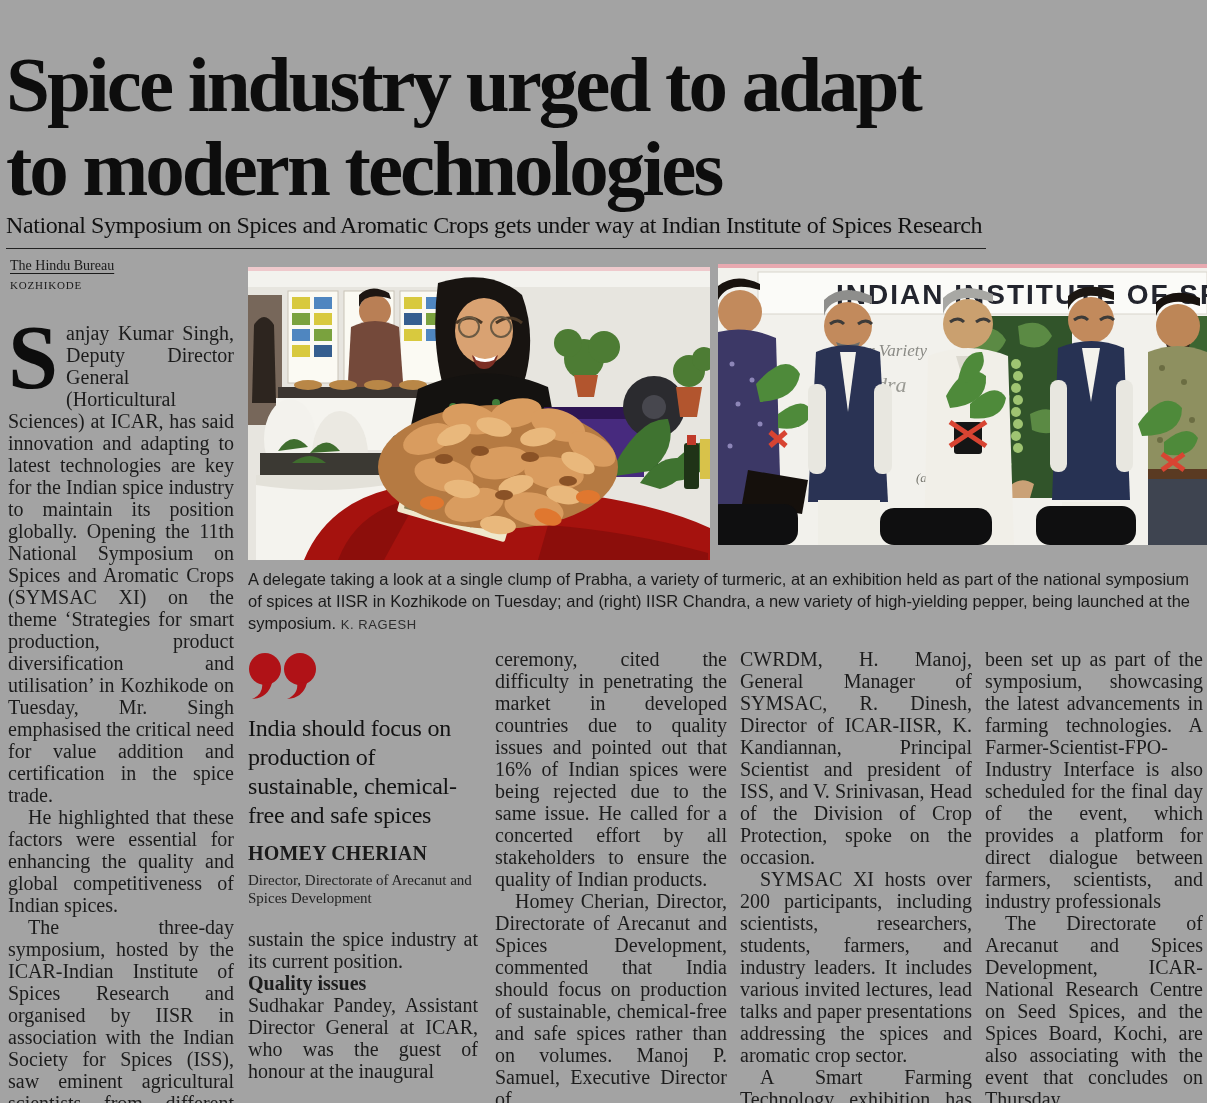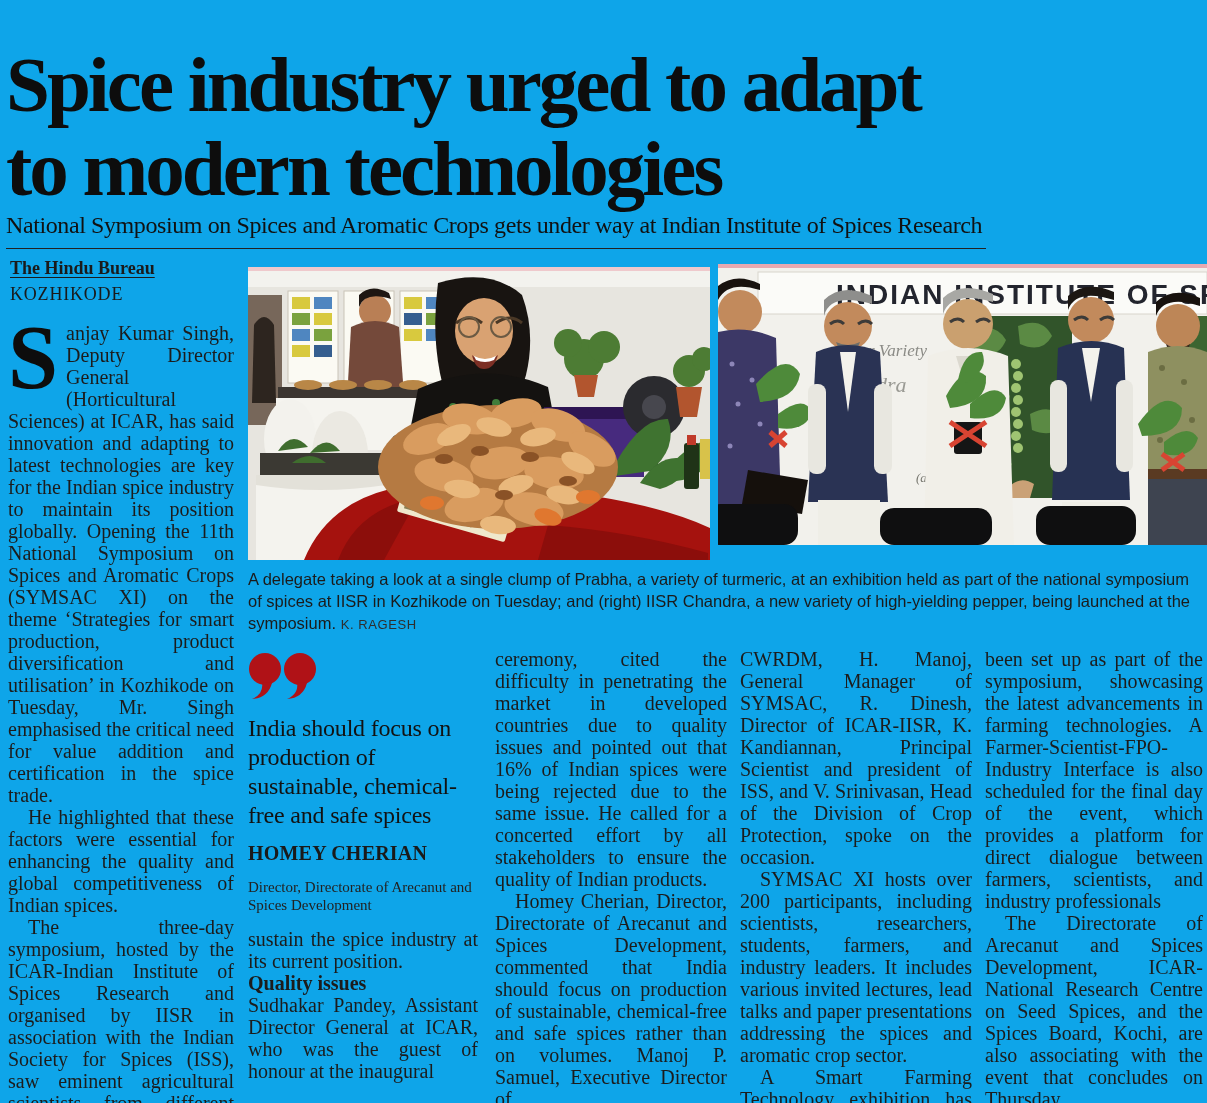--- a/index.html
+++ b/index.html
@@ -1,29 +1,29 @@
 <!DOCTYPE html>
 <html><head>
 <meta charset="utf-8">
 <style>
   html,body{margin:0;padding:0;background:#fff;}
-  .page{position:relative;width:1207px;height:1103px;background:#0ea5e9;overflow:hidden;
+  .page{position:relative;width:1207px;height:1103px;background:#a3a3a3;overflow:hidden;
         font-family:"Liberation Serif","DejaVu Serif",serif;color:#1a1a1a;}
 
   
   .headline{position:absolute;left:6px;top:-10px;font-weight:bold;color:#0d0d0d;
             font-size:79px;line-height:84px;letter-spacing:-3px;}
   .standfirst{position:absolute;left:6px;top:212px;font-size:24px;letter-spacing:-0.4px;
               color:#111;display:inline-block;border-bottom:1.5px solid #222;padding-bottom:9px;
               padding-right:4px;}
 
   
   .byline{position:absolute;left:10px;top:258px;}
-  .byline .author{font-weight:bold;font-size:18px;text-decoration:underline;text-underline-offset:3px;}
-  .byline .place{font-size:18px;letter-spacing:0.8px;margin-top:5px;}
+  .byline .author{font-weight:normal;font-size:14px;text-decoration:underline;text-underline-offset:3px;}
+  .byline .place{font-size:11px;letter-spacing:0.8px;margin-top:5px;}
 
   
   .col{position:absolute;text-align:justify;font-size:20px;line-height:22px;color:#1c1c1c;}
   .col p{margin:0;}
   .col p.ind{text-indent:20px;}
   #col1{left:8px;top:322px;width:226px;height:781px;overflow:hidden;}
   #col2body{left:248px;top:928px;width:230px;height:175px;overflow:hidden;}
   #col3{left:495px;top:648px;width:232px;height:455px;overflow:hidden;}
   #col4{left:740px;top:648px;width:232px;height:455px;overflow:hidden;}
   #col5{left:985px;top:648px;width:218px;height:455px;overflow:hidden;}
@@ -40,21 +40,21 @@
   .caption{position:absolute;left:248px;top:568px;width:951px;
            font-family:"Liberation Sans","DejaVu Sans",sans-serif;
            font-size:16.5px;line-height:22px;color:#1b1b1b;}
   .caption .credit{font-size:13px;letter-spacing:0.6px;color:#2e2e2e;}
 
   
   .pullquote{position:absolute;left:248px;top:652px;width:232px;}
   .pq-icon{width:72px;height:48px;display:block;}
   .pq-text{font-size:24px;line-height:29px;color:#121212;margin-top:14px;letter-spacing:-0.2px;}
   .pq-name{font-weight:bold;font-size:20px;margin-top:12px;letter-spacing:0.2px;}
-  .pq-title{font-size:15px;line-height:18px;margin-top:13px;color:#222;}
+  .pq-title{font-size:15px;line-height:18px;margin-top:6px;color:#222;}
 </style>
 </head>
 <body>
 
 <div class="page">
 
   <h1 class="headline"><span>Spice industry urged to adapt</span><br>
     <span>to modern technologies</span></h1>
 
   <div class="standfirst">National Symposium on Spices and Aromatic Crops gets under way at Indian Institute of Spices Research</div>

